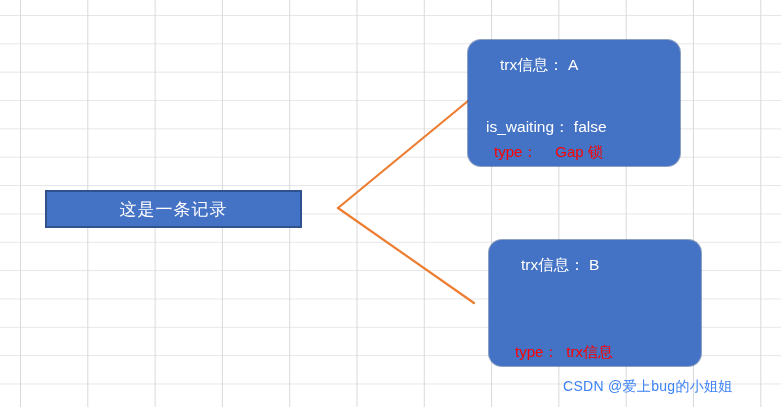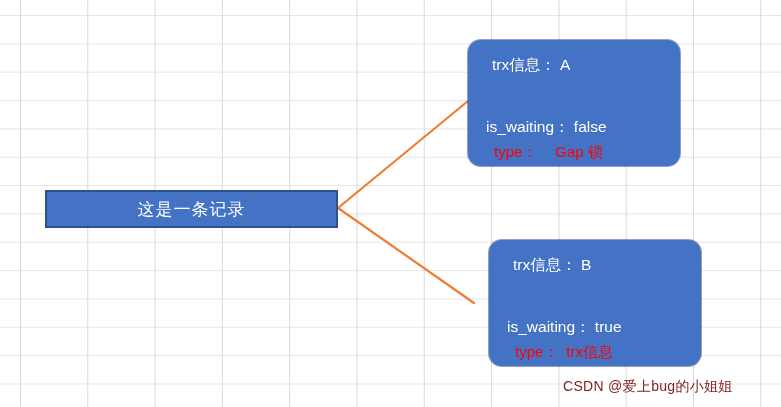--- a/index.html
+++ b/index.html
@@ -39,38 +39,38 @@
   .node {
     position: absolute;
     box-sizing: border-box;
     background: #4472C4;
     color: #ffffff;
   }
   
   #record-node {
     left: 45px;
     top: 190px;
-    width: 293px;
+    width: 257px;
     height: 38px;
     border: 2px solid #2F528F;
     display: flex;
     align-items: center;
     justify-content: center;
   }
   #record-node .node-title {
     font-size: 17px;
     letter-spacing: 1px;
     line-height: 1;
     white-space: nowrap;
   }
   
   .trx-node {
     border-radius: 13px;
     box-shadow: 0 0 0 1px rgba(47,82,143,0.55);
-    padding: 16px 0 0 24px;
+    padding: 16px 0 0 32px;
   }
   #trx-node-a {
     left: 468px;
     top: 40px;
     width: 212px;
     height: 126px;
   }
   #trx-node-b {
     left: 473px;
     top: 240px;
@@ -103,21 +103,21 @@
   }
   .type-tight {
     padding-left: 8px;
   }
   
   #watermark {
     position: absolute;
     left: 563px;
     top: 378px;
     font-size: 14px;
-    color: #7f1d1d;
+    color: #3b82f6;
     white-space: nowrap;
     letter-spacing: 0.3px;
   }
 </style>
 </head>
 <body>
 
 <div id="canvas">
 
   <div id="grid"></div>
@@ -134,21 +134,20 @@
   <div class="node trx-node" id="trx-node-a">
     <div class="trx-line header">trx信息：  A</div>
     <div class="trx-line type">
       <span>type：</span><span class="type-gap">Gap 锁</span>
     </div>
     <div class="trx-line waiting">is_waiting：  false</div>
   </div>
 
   <div class="node trx-node" id="trx-node-b">
     <div class="trx-line header">trx信息：  B</div>
-    <div class="trx-line waiting">is_waiting：  true</div>
     <div class="trx-line type">
       <span>type：</span><span class="type-tight">trx信息</span>
     </div>
   </div>
 
   <div id="watermark">CSDN @爱上bug的小姐姐</div>
 
 </div>
 
 </body></html>

